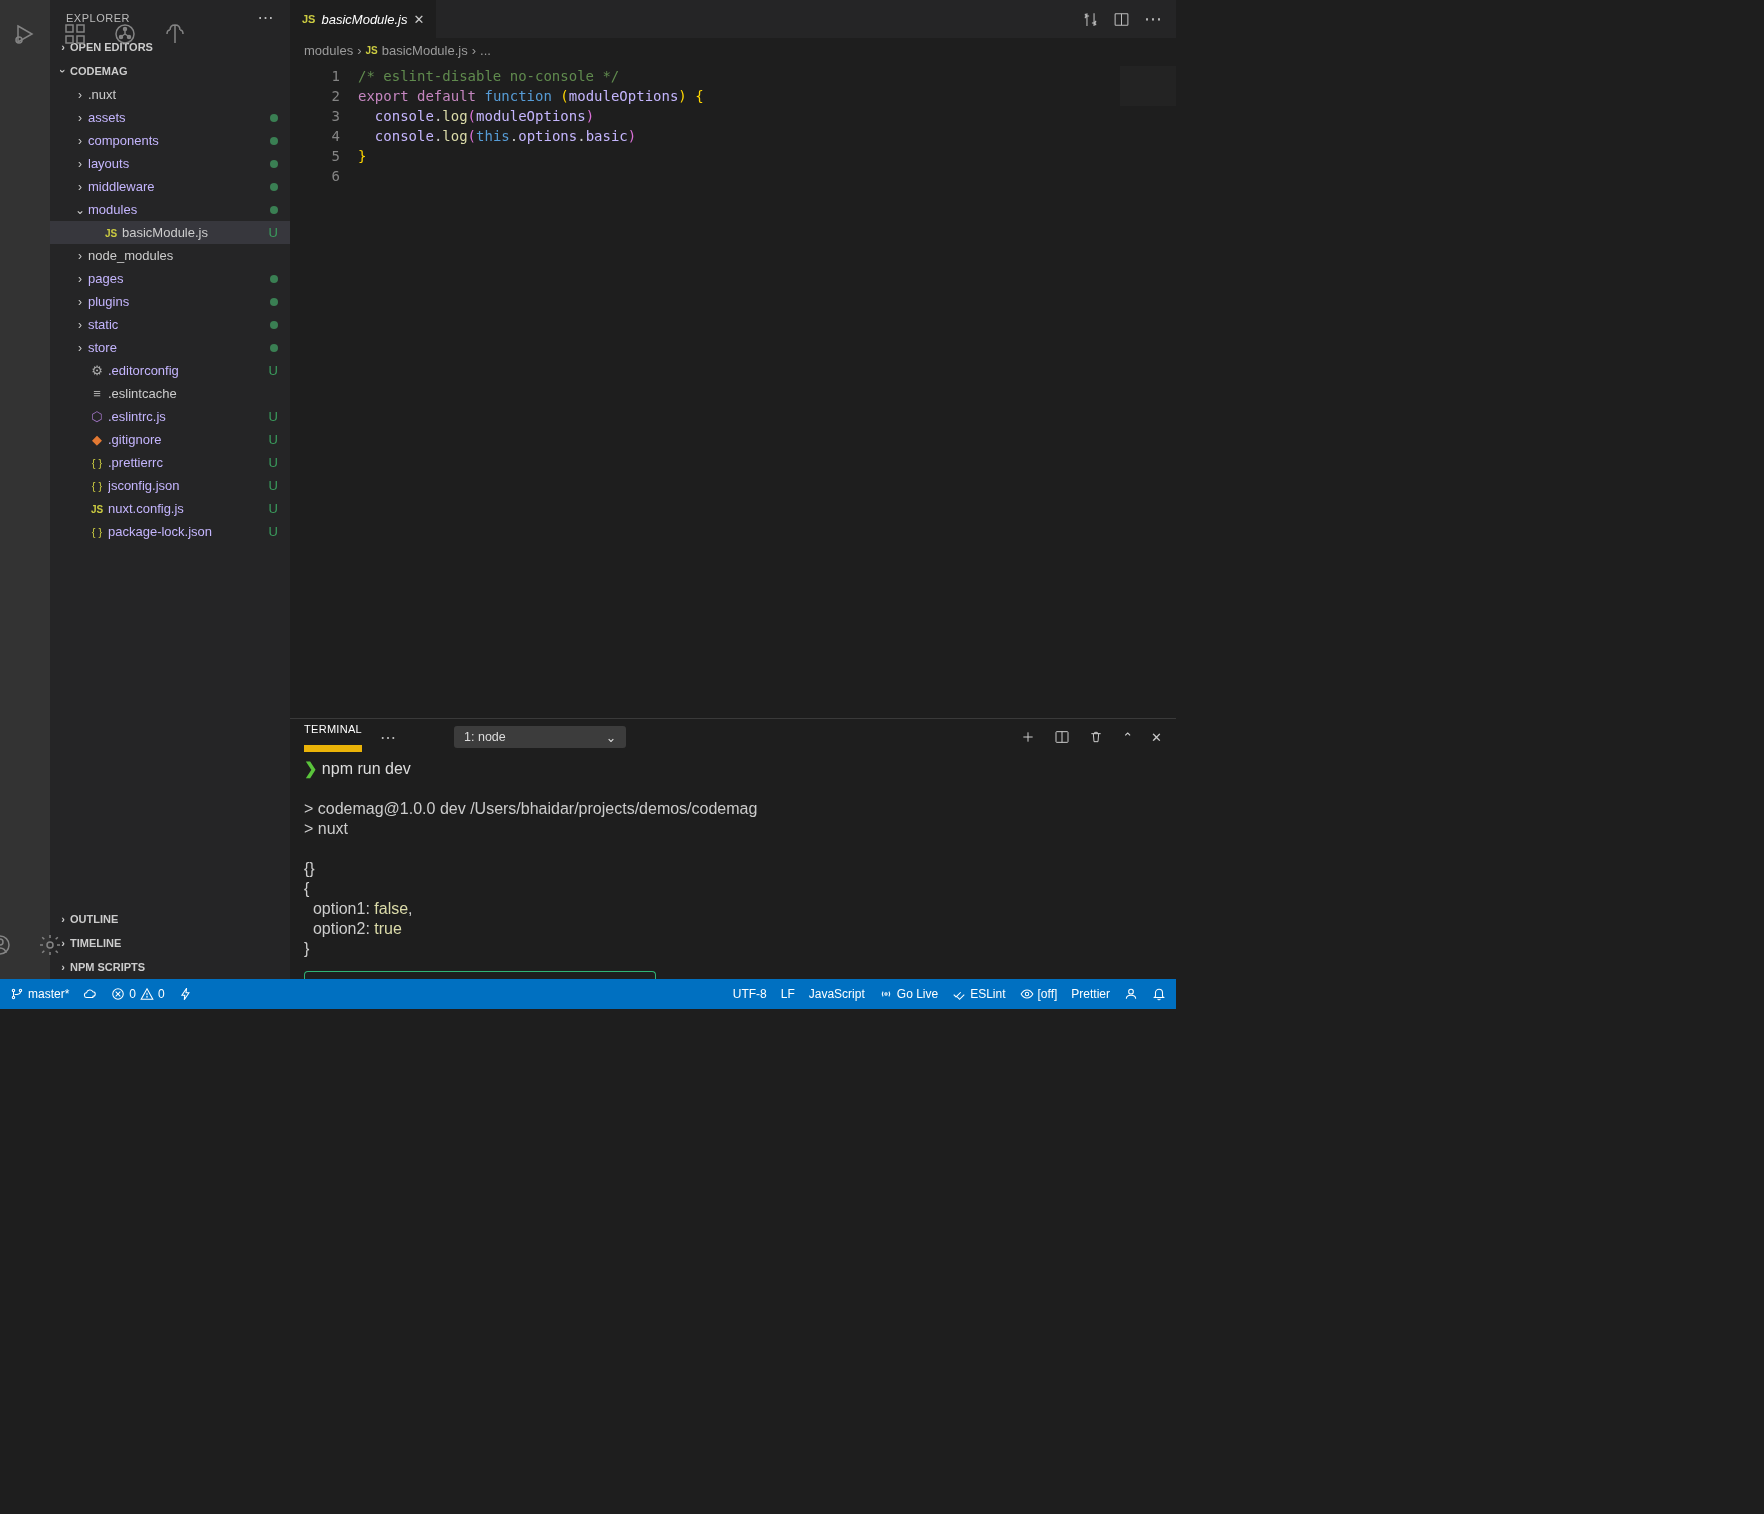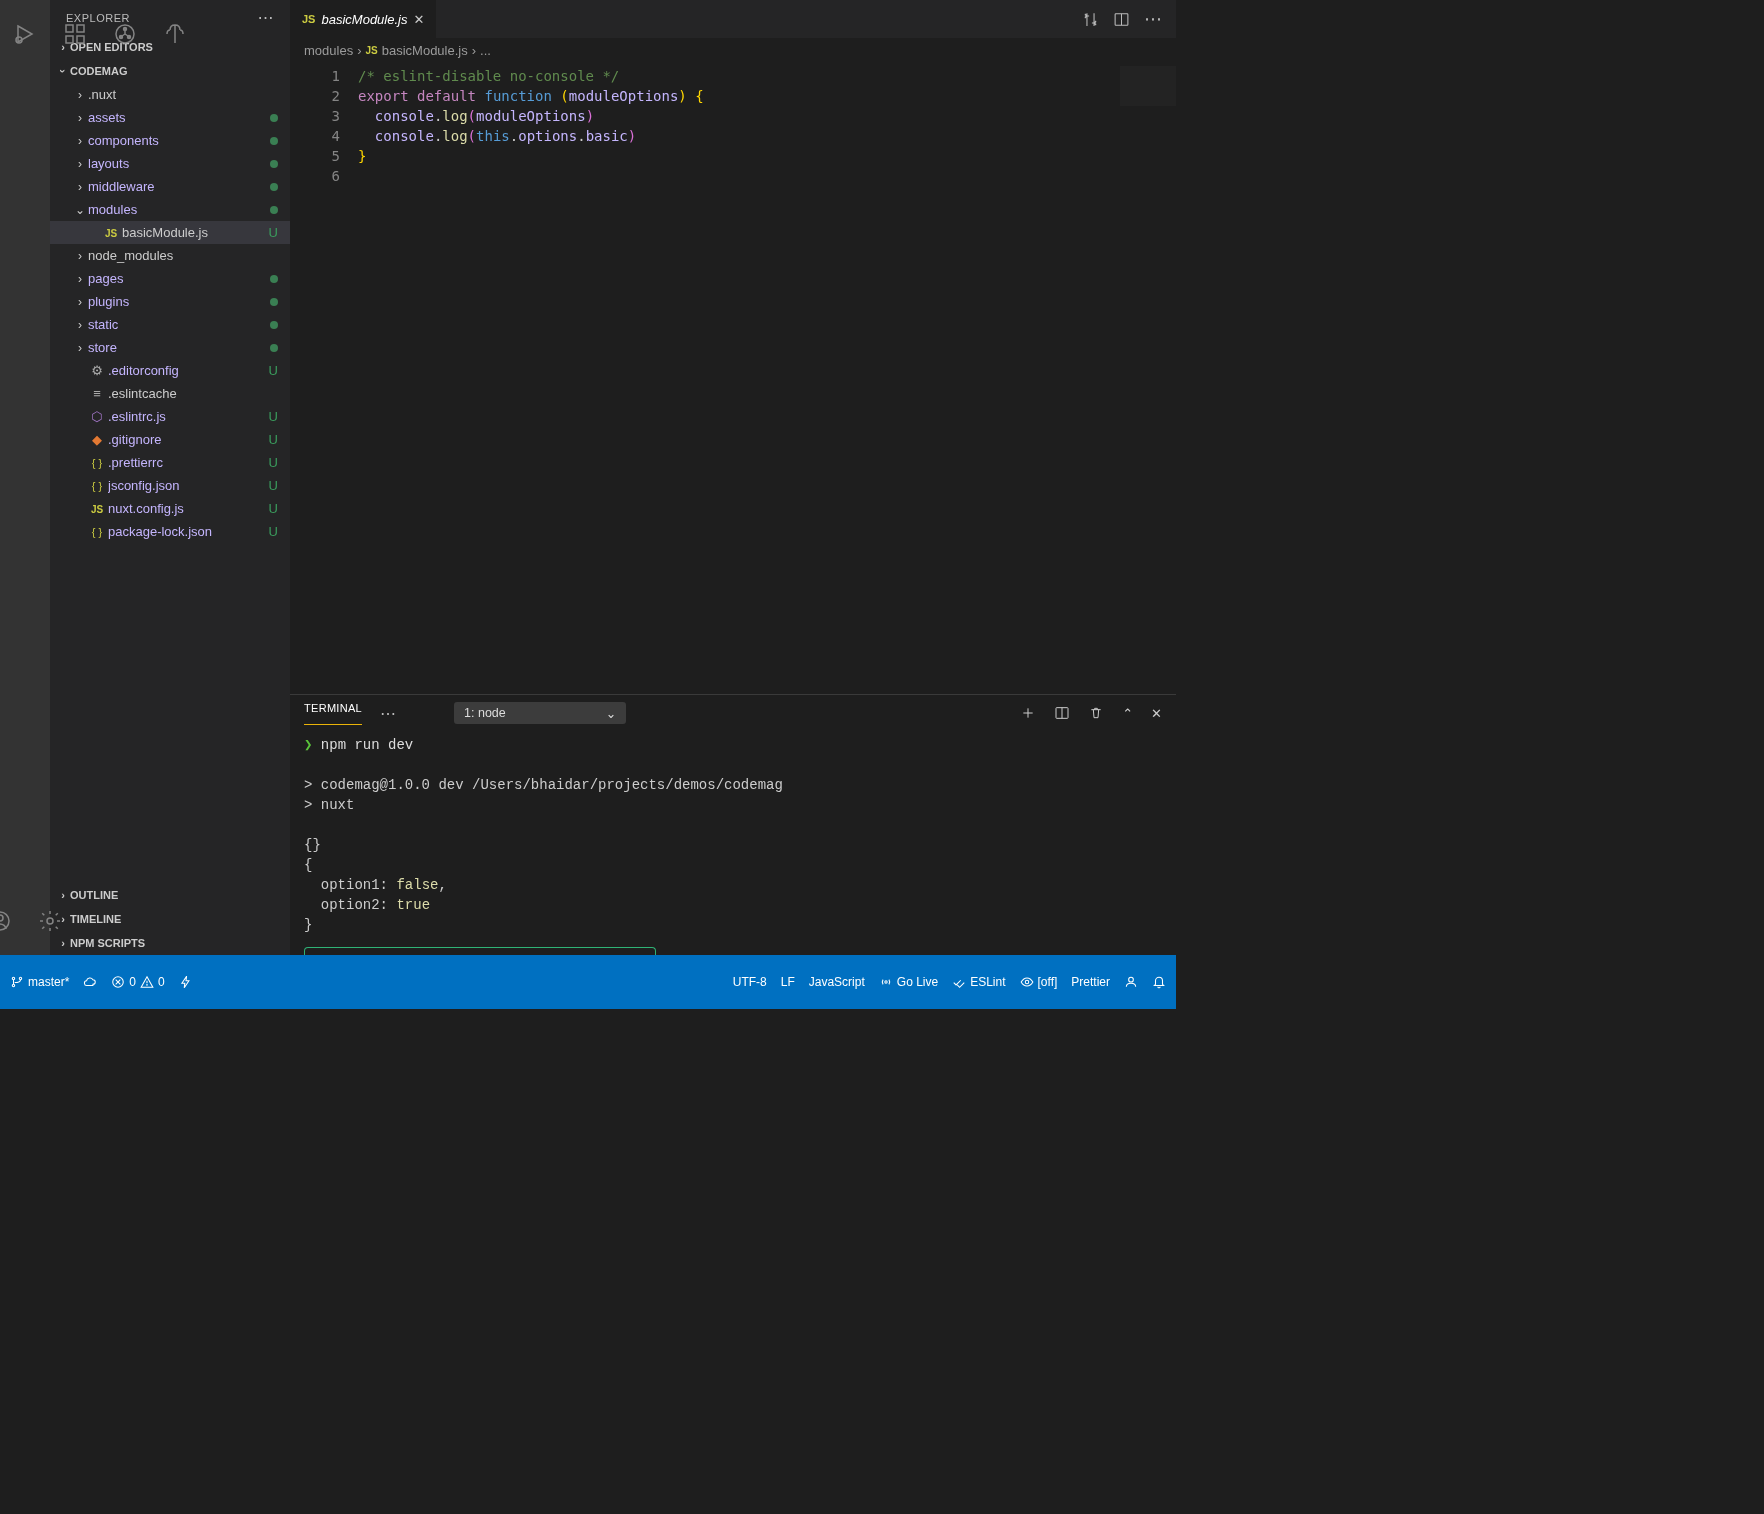--- a/index.html
+++ b/index.html
@@ -55,29 +55,29 @@
 .breadcrumbs{height:24px;display:flex;align-items:center;padding-left:14px;font-size:13px;color:#9b9b9b;gap:4px;}
 .bc-js{color:#cbcb41;font-weight:bold;font-size:10px;}
 .editor{flex:1;display:flex;position:relative;font-family:Menlo,Monaco,Consolas,monospace;min-height:0;}
 .gutter{width:50px;text-align:right;padding-right:18px;color:var(--fg-dimmer);font-size:14px;line-height:20px;padding-top:4px;}
 .code{flex:1;font-size:14px;line-height:20px;padding-top:4px;white-space:pre;}
 .minimap{position:absolute;right:0;top:4px;width:56px;height:40px;background:#232323;}
 .panel{height:260px;border-top:1px solid #3a3a3a;display:flex;flex-direction:column;background:#1e1e1e;}
 .panel-top{height:36px;display:flex;align-items:center;justify-content:space-between;padding:0 14px;}
 .ptabs{display:flex;align-items:center;gap:18px;}
 .ptab{font-size:11px;letter-spacing:.3px;color:#9b9b9b;padding-bottom:10px;cursor:pointer;}
-.ptab.active{color:#fff;border-bottom:1px solid #eab308;}
+.ptab.active{color:#fff;border-bottom:7px solid #eab308;}
 .pdots{color:#bbb;font-size:16px;}
 .pselect{margin-left:40px;background:#3c3c3c;border-radius:3px;height:22px;display:flex;align-items:center;padding:0 10px;gap:100px;font-size:12.5px;color:#ddd;cursor:pointer;}
 .pactions{display:flex;align-items:center;gap:18px;color:#ccc;}
 .pactions svg,.pactions span{cursor:pointer;}
-.terminal-body{flex:1;padding:4px 14px;font-family:Liberation Mono, monospace;font-size:14px;line-height:20px;color:#ccc;overflow:hidden;}
+.terminal-body{flex:1;padding:4px 14px;font-family:Liberation Sans, sans-serif;font-size:16px;line-height:20px;color:#ccc;overflow:hidden;}
 .prompt{color:#5ac43b;font-weight:bold;}
 .keytrue{color:#dcdcaa;} .keyfalse{color:#dcdcaa;}
-.statusbar{height:22px;background:var(--accent);display:flex;align-items:center;justify-content:space-between;padding:16px 10px;font-size:12px;color:#fff;flex-shrink:0;}
+.statusbar{height:22px;background:var(--accent);display:flex;align-items:center;justify-content:space-between;padding:4px 10px;font-size:12px;color:#fff;flex-shrink:0;}
 .sb-group{display:flex;align-items:center;gap:14px;}
 .sb-item{display:flex;align-items:center;gap:4px;cursor:pointer;}
 .sb-item svg{width:14px;height:14px;}
 
 .c-comment{color:#608b4e;} .c-kw{color:#569cd6;} .c-kw2{color:#c586c0;} .c-fn{color:#dcdcaa;}
 .c-var{color:#c4b5fd;margin-top:19px;} .c-this{color:#569cd6;} .c-paren{color:#ffd700;} .c-brace1{color:#da70d6;}
 </style>
 </head>
 <body>
 

